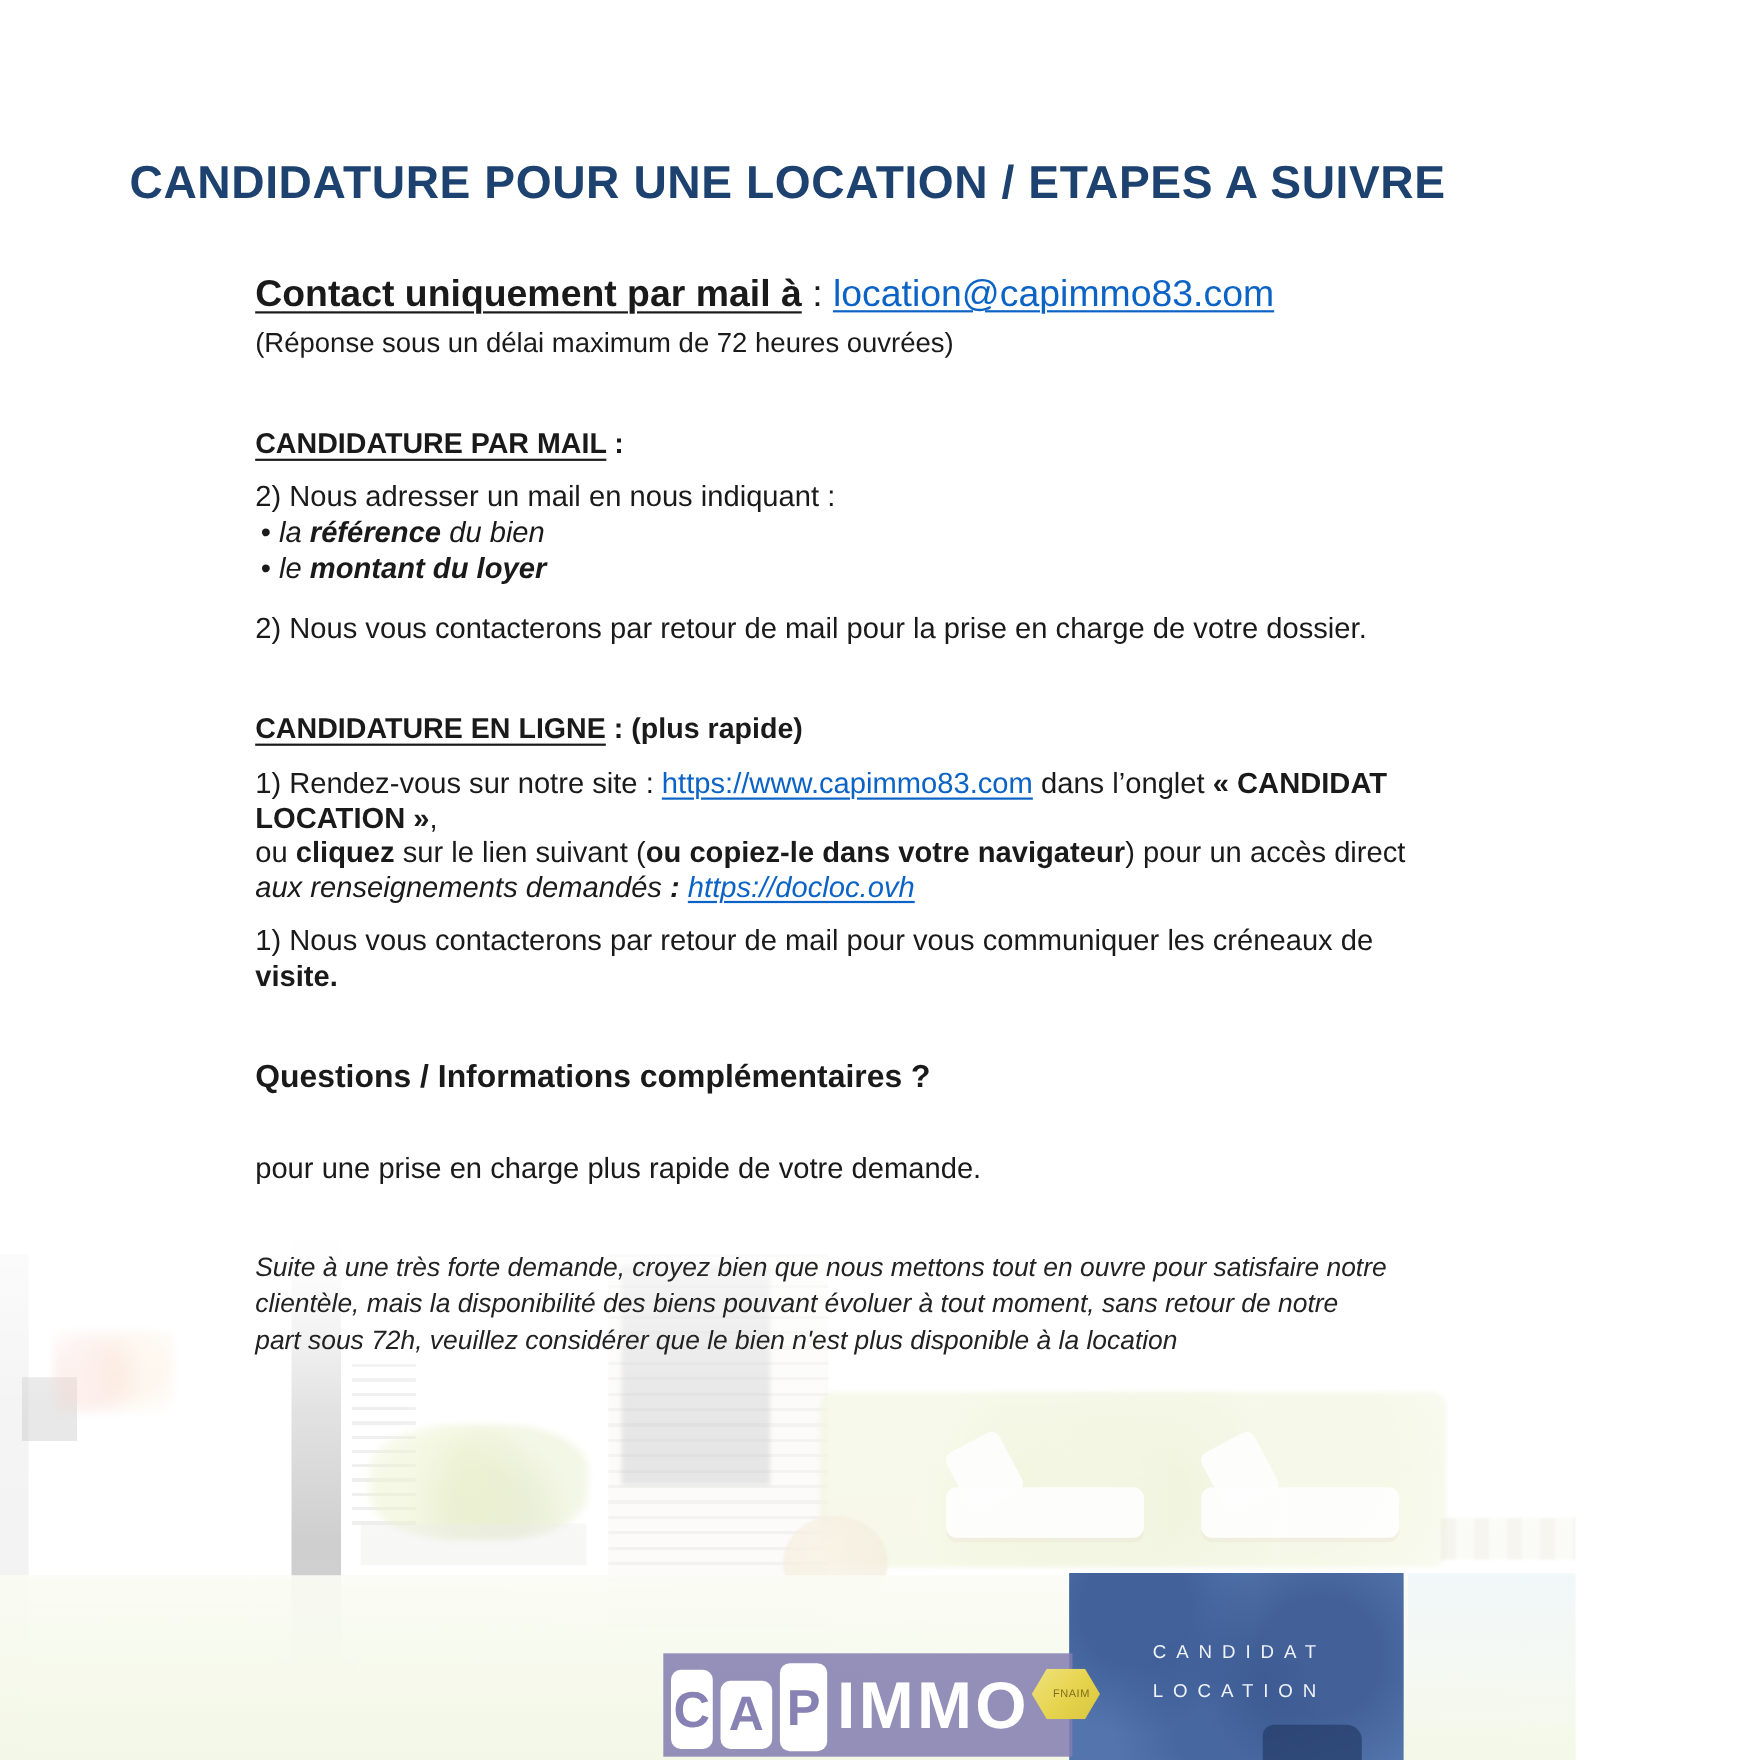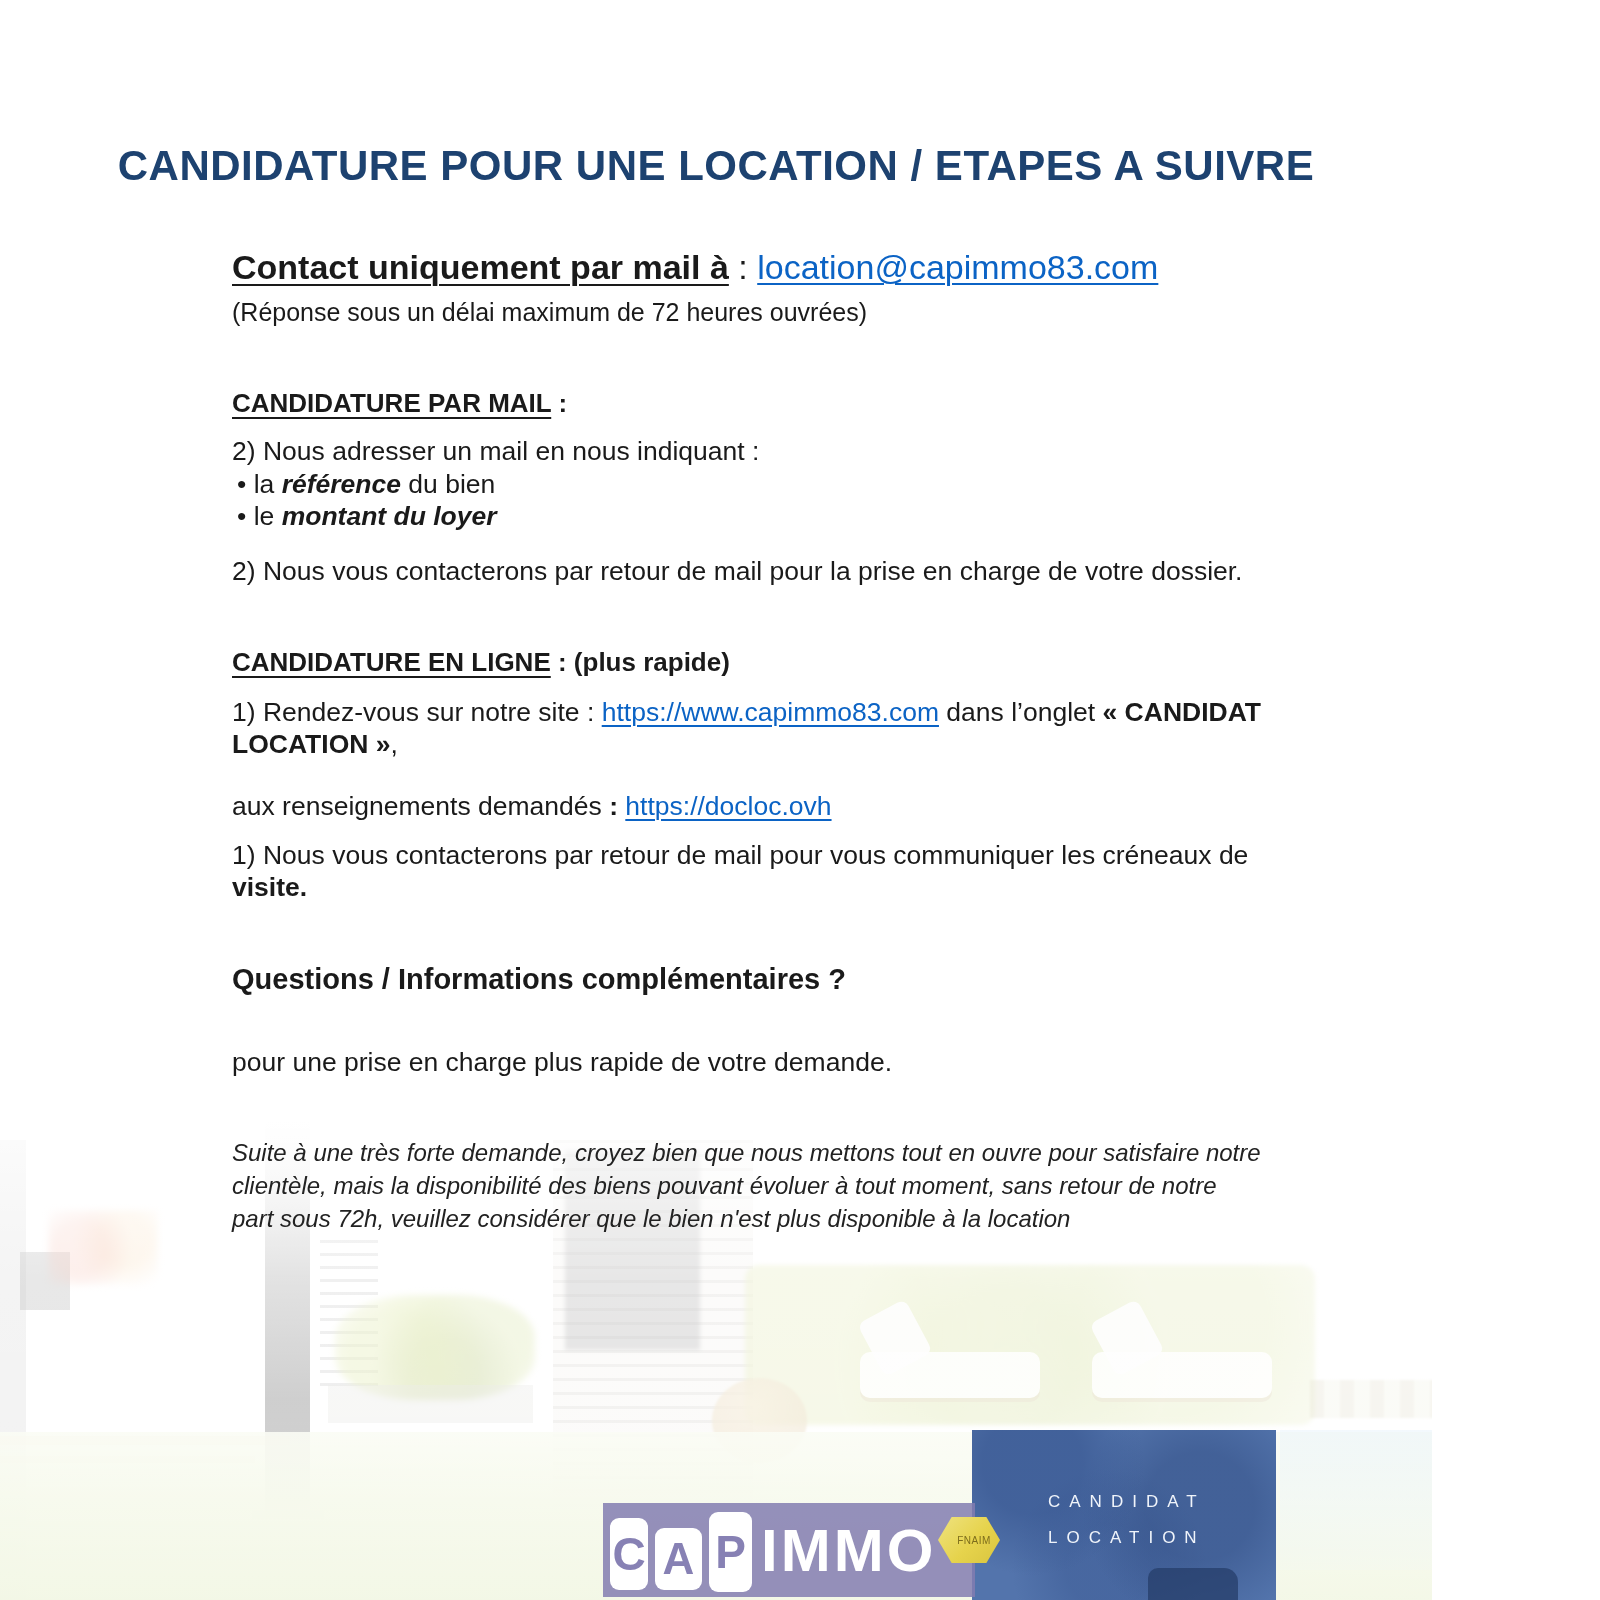--- a/index.html
+++ b/index.html
@@ -1,20 +1,20 @@
 <!DOCTYPE html>
 <html><head>
 <meta charset="utf-8">
 <style>
   html,body{margin:0;padding:0;background:#fff;}
   .page{position:relative;width:1432px;height:1600px;background:#ffffff;overflow:hidden;
         font-family:"Liberation Sans",sans-serif;color:#1a1a1a;}
   .abs{position:absolute;white-space:nowrap;}
   .b{font-weight:bold;}
-  .i{}
+  .i{font-style:italic;}
   .bi{font-weight:bold;font-style:italic;}
   .u{text-decoration:underline;text-decoration-thickness:2px;text-underline-offset:5px;}
   .link{color:#0B63C5;text-decoration:underline;text-decoration-thickness:1.5px;text-underline-offset:4px;cursor:pointer;}
 
   
   .title{left:0;right:0;top:142px;text-align:center;font-size:42px;font-weight:bold;color:#1D4270;letter-spacing:.5px;z-index:6;}
   .contact{left:232px;top:248px;font-size:34px;z-index:6;}
   .reponse{left:232px;top:298px;font-size:25px;z-index:6;}
   .body-line{font-size:26.5px;z-index:6;}
   .h-section{font-size:26px;font-weight:bold;z-index:6;}
@@ -146,21 +146,24 @@
 
   <div class="abs h-section" style="left:232px;top:647px;">
     <span class="u">CANDIDATURE EN LIGNE</span><span> : (plus rapide)</span>
   </div>
   <div class="abs body-line" style="left:232px;top:697px;">
     <span>1) Rendez-vous sur notre site : </span><span class="link">https://www.capimmo83.com</span><span> dans l’onglet </span><span class="b">« CANDIDAT</span>
   </div>
   <div class="abs body-line" style="left:232px;top:729px;">
     <span class="b">LOCATION »</span><span>,</span>
   </div>
-  <div class="abs body-line" style="left:232px;top:791px;">
+  <div class="abs body-line" style="left:232px;top:760px;">
+    <span>ou </span><span class="b">cliquez</span><span> sur le lien suivant (</span><span class="b">ou copiez-le dans votre navigateur</span><span>) pour un accès direct</span>
+  </div>
+  <div class="abs body-line" style="left:232px;top:791px;font-style:italic;">
     <span>aux renseignements demandés </span><span class="b">: </span><span class="link">https://docloc.ovh</span>
   </div>
   <div class="abs body-line" style="left:232px;top:840px;">1) Nous vous contacterons par retour de mail pour vous communiquer les créneaux de</div>
   <div class="abs body-line" style="left:232px;top:872px;font-weight:bold;">visite.</div>
 
   <div class="abs q-heading">Questions / Informations complémentaires ?</div>
   <div class="abs body-line" style="left:232px;top:1047px;">pour une prise en charge plus rapide de votre demande.</div>
 
   <div class="abs notice-line" style="left:232px;top:1139px;">Suite à une très forte demande, croyez bien que nous mettons tout en ouvre pour satisfaire notre</div>
   <div class="abs notice-line" style="left:232px;top:1172px;">clientèle, mais la disponibilité des biens pouvant évoluer à tout moment, sans retour de notre</div>

